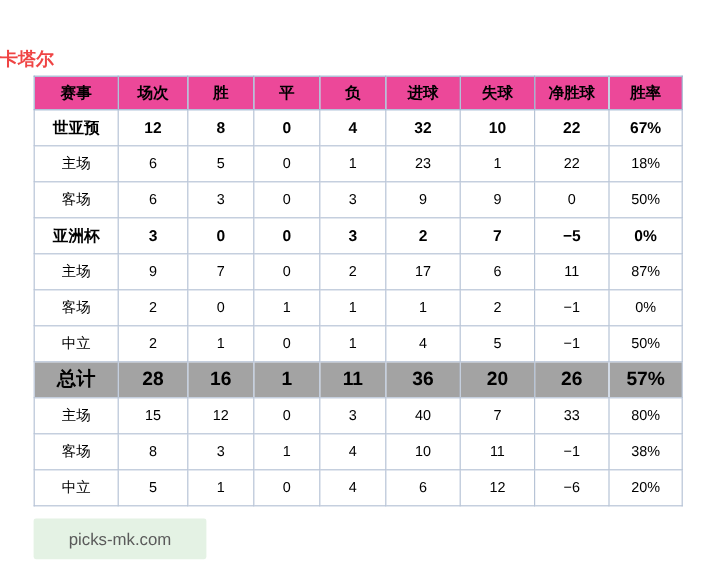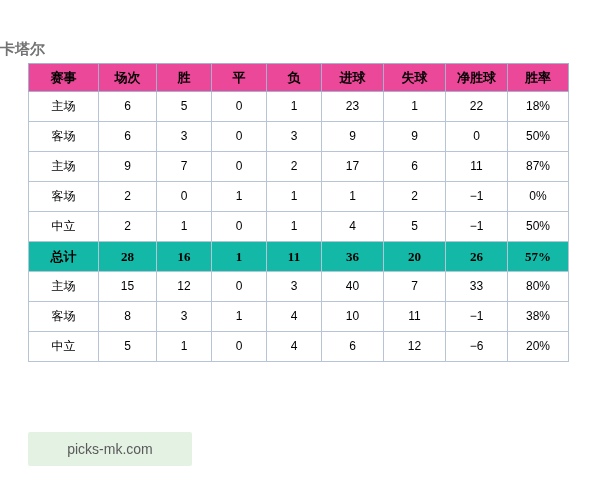--- a/index.html
+++ b/index.html
@@ -13,21 +13,21 @@
     font-family: "Liberation Sans", sans-serif;
     position: relative;
     overflow: hidden;
   }
   #page-title {
     position: absolute;
     left: 0px;
     top: 40px;
     font-size: 15px;
     font-weight: bold;
-    color: #737373;
+    color: #ef4444;
     letter-spacing: 0px;
   }
   #stats-table-wrap {
     position: absolute;
     left: 28px;
     top: 63px;
     width: 540px;
   }
   table.stats {
     border-collapse: collapse;
@@ -58,42 +58,41 @@
     font-weight: bold;
     font-size: 13px;
     background: #ffffff;
   }
   tr.sub-row td {
     font-weight: normal;
     background: #ffffff;
   }
   tr.total-row td {
     font-weight: bold;
-    font-size: 13px;
-    background: #14b8a6;
-    font-family: Liberation Serif, serif;
+    font-size: 16px;
+    background: #a3a3a3;
   }
   td.label-cell {
     text-align: center;
   }
   
   col.c0 { width: 70px; }
   col.c1 { width: 58px; }
   col.c2 { width: 55px; }
   col.c3 { width: 55px; }
   col.c4 { width: 55px; }
   col.c5 { width: 62px; }
   col.c6 { width: 62px; }
   col.c7 { width: 62px; }
   col.c8 { width: 61px; }
   #watermark {
     position: absolute;
     left: 28px;
     top: 432px;
-    width: 164px;
+    width: 144px;
     height: 34px;
     background: #e4f2e4;
     border-radius: 2px;
   }
   #watermark .wm-text {
     display: block;
     text-align: center;
     line-height: 34px;
     font-size: 14px;
     color: #5a5a5a;
@@ -125,20 +124,31 @@
         <th>胜</th>
         <th>平</th>
         <th>负</th>
         <th>进球</th>
         <th>失球</th>
         <th>净胜球</th>
         <th>胜率</th>
       </tr>
     </thead>
     <tbody>
+      <tr class="group-row">
+        <td class="label-cell">世亚预</td>
+        <td>12</td>
+        <td>8</td>
+        <td>0</td>
+        <td>4</td>
+        <td>32</td>
+        <td>10</td>
+        <td>22</td>
+        <td>67%</td>
+      </tr>
       <tr class="sub-row">
         <td class="label-cell">主场</td>
         <td>6</td>
         <td>5</td>
         <td>0</td>
         <td>1</td>
         <td>23</td>
         <td>1</td>
         <td>22</td>
         <td>18%</td>
@@ -146,20 +156,31 @@
       <tr class="sub-row">
         <td class="label-cell">客场</td>
         <td>6</td>
         <td>3</td>
         <td>0</td>
         <td>3</td>
         <td>9</td>
         <td>9</td>
         <td>0</td>
         <td>50%</td>
+      </tr>
+      <tr class="group-row">
+        <td class="label-cell">亚洲杯</td>
+        <td>3</td>
+        <td>0</td>
+        <td>0</td>
+        <td>3</td>
+        <td>2</td>
+        <td>7</td>
+        <td>−5</td>
+        <td>0%</td>
       </tr>
       <tr class="sub-row">
         <td class="label-cell">主场</td>
         <td>9</td>
         <td>7</td>
         <td>0</td>
         <td>2</td>
         <td>17</td>
         <td>6</td>
         <td>11</td>

